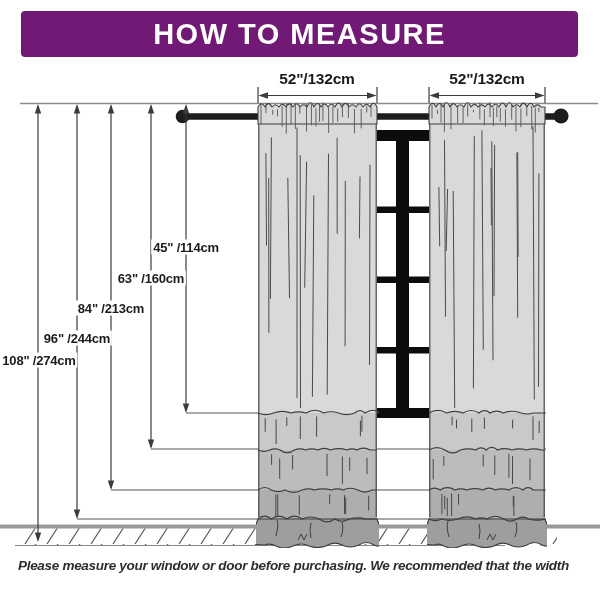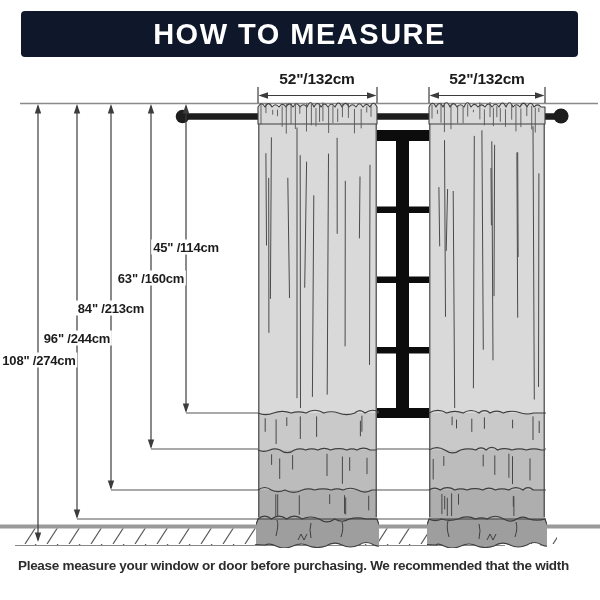--- a/index.html
+++ b/index.html
@@ -1,28 +1,28 @@
 <!DOCTYPE html>
 <html><head>
 <meta charset="utf-8">
 <style>
   html,body{margin:0;padding:0;background:#fff;}
   .stage{position:relative;width:600px;height:600px;background:#ffffff;overflow:hidden;
          font-family:"Liberation Sans","DejaVu Sans",sans-serif;}
-  .banner{position:absolute;left:21px;top:11px;width:557px;height:46px;background:#0f172a;
+  .banner{position:absolute;left:21px;top:11px;width:557px;height:46px;background:#701a75;
           border-radius:4px;display:flex;align-items:center;justify-content:center;}
   .banner h1{margin:0;color:#ffffff;font-size:29px;font-weight:bold;letter-spacing:1.5px;}
   .abs{position:absolute;}
   svg{display:block;}
   .width-label{position:absolute;transform:translate(-50%,0);font-size:15.5px;font-weight:bold;
                color:#1c1c1c;white-space:nowrap;letter-spacing:-0.2px;}
   .len-label{position:absolute;transform:translate(-50%,-50%);font-size:13px;font-weight:bold;
              color:#1c1c1c;background:#ffffff;padding:0 2px;white-space:nowrap;letter-spacing:-0.2px;}
   .footer{position:absolute;left:18px;top:556px;width:572px;color:#2d2d2d;
-          font-size:13.5px;font-weight:bold;line-height:20px;letter-spacing:-0.3px;}
+          font-size:13.5px;font-weight:bold;line-height:20px;letter-spacing:-0.3px;font-style:italic;}
 </style>
 </head>
 <body>
 
 <div class="stage">
 
   <div class="banner">
     <h1>HOW TO MEASURE</h1>
   </div>
 

